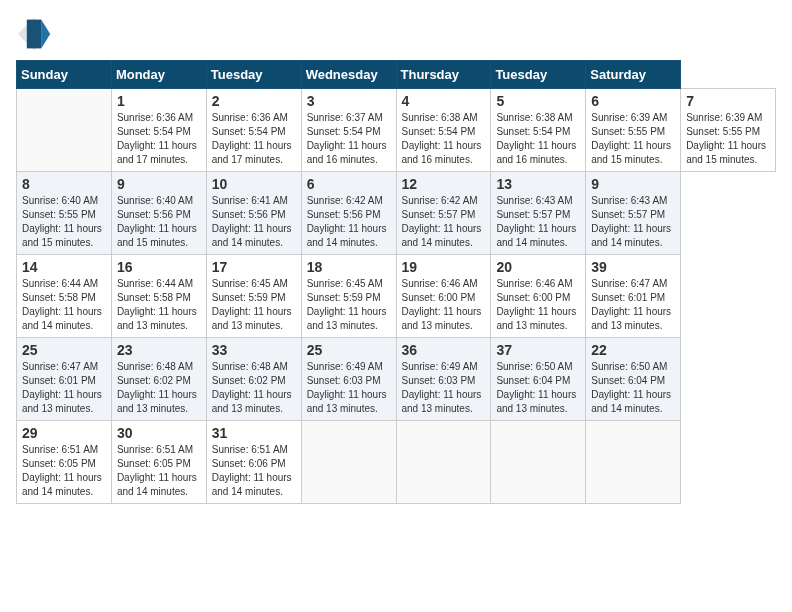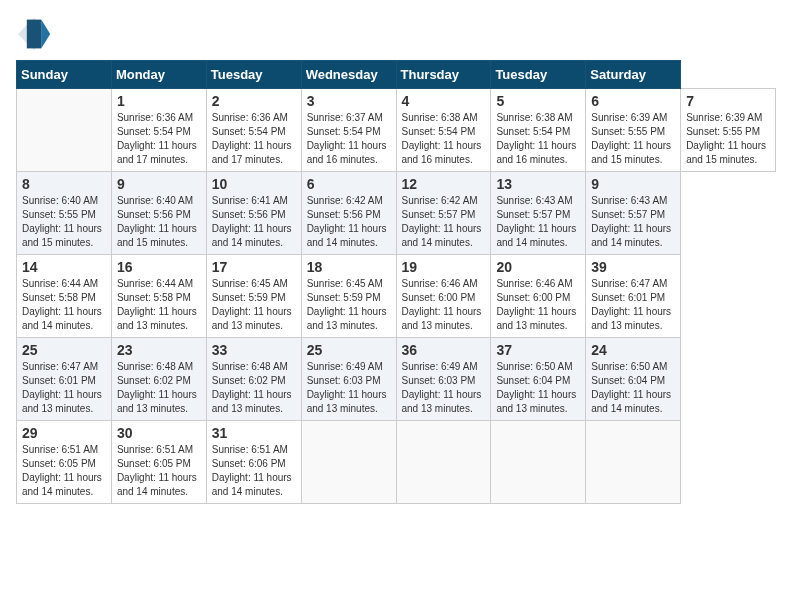--- a/index.html
+++ b/index.html
@@ -337,21 +337,21 @@
         </td>
         <td>
           <span class="day-num">37</span>
         <div class="day-detail">
           Sunrise: 6:50 AM<br>
           Sunset: 6:04 PM<br>
           Daylight: 11 hours and 13 minutes.
         </div>
         </td>
         <td>
-          <span class="day-num">24</span>
+          <span class="day-num">22</span>
         <div class="day-detail">
           Sunrise: 6:50 AM<br>
           Sunset: 6:04 PM<br>
           Daylight: 11 hours and 14 minutes.
         </div>
         </td>
       </tr>
       <tr>
         <td>
           <span class="day-num">29</span>

